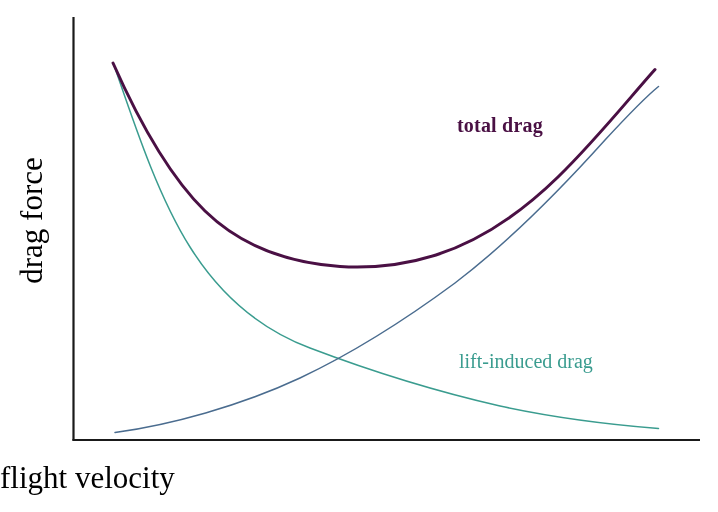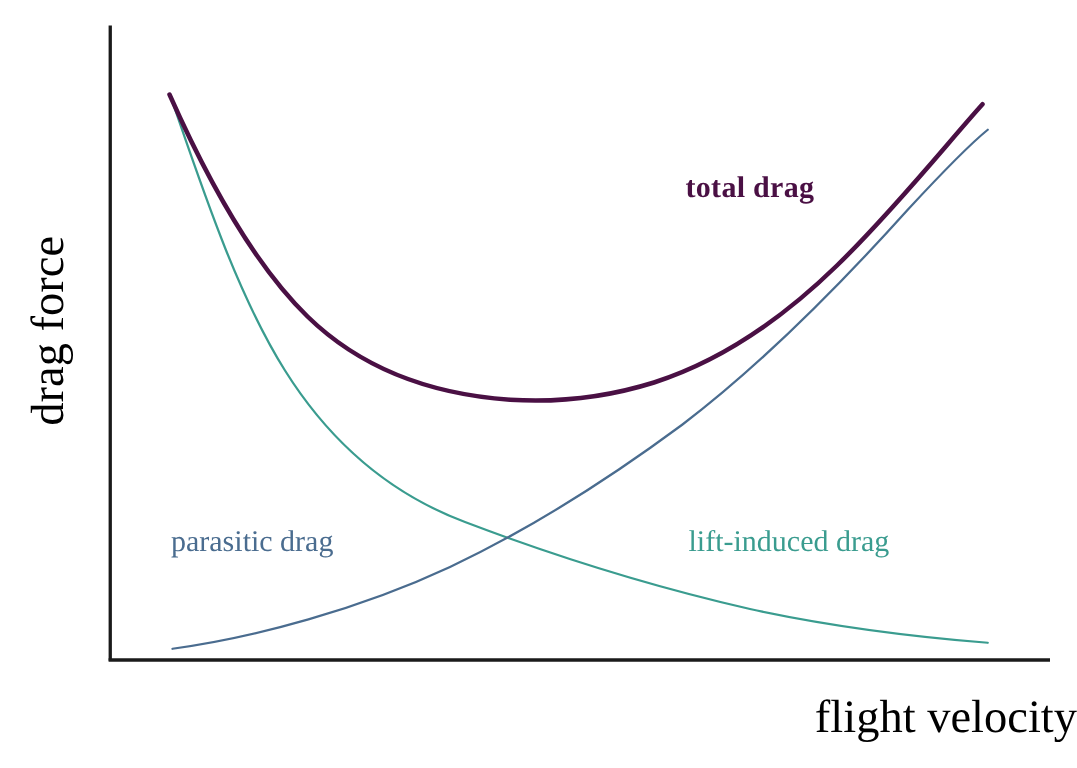--- a/index.html
+++ b/index.html
@@ -48,21 +48,21 @@
     display: block;
     transform: rotate(-90deg);
     transform-origin: 50% 50%;
     white-space: nowrap;
   }
   #xlabel {
     font-size: 31px;
     left: 0px;
     top: 462px;
     width: 718px;
-    text-align: right;
+    text-align: left;
   }
   .series-label {
     position: absolute;
     font-family: "Liberation Serif", serif;
     font-size: 20px;
     white-space: nowrap;
     line-height: 1;
   }
   #label-total-drag {
     left: 457px;
@@ -114,17 +114,16 @@
   <div class="axis-title" id="ylabel" style="color: rgb(0, 0, 0);">
     <span>drag force</span>
   </div>
 
   <div class="axis-title" id="xlabel" style="color: rgb(0, 0, 0);">
     <span>flight velocity</span>
   </div>
 
   <div class="series-label" id="label-total-drag" style="color: rgb(74, 16, 68); font-weight: 700; text-align: right;">total drag</div>
 
-  <div class="series-label" id="label-parasitic-drag" style="color: rgb(74, 108, 143); font-weight: 400;">parasitic drag</div>
 
   <div class="series-label" id="label-lift-induced-drag" style="color: rgb(58, 156, 143); font-weight: 400;">lift-induced drag</div>
 
 </div>
 
 </body></html>

